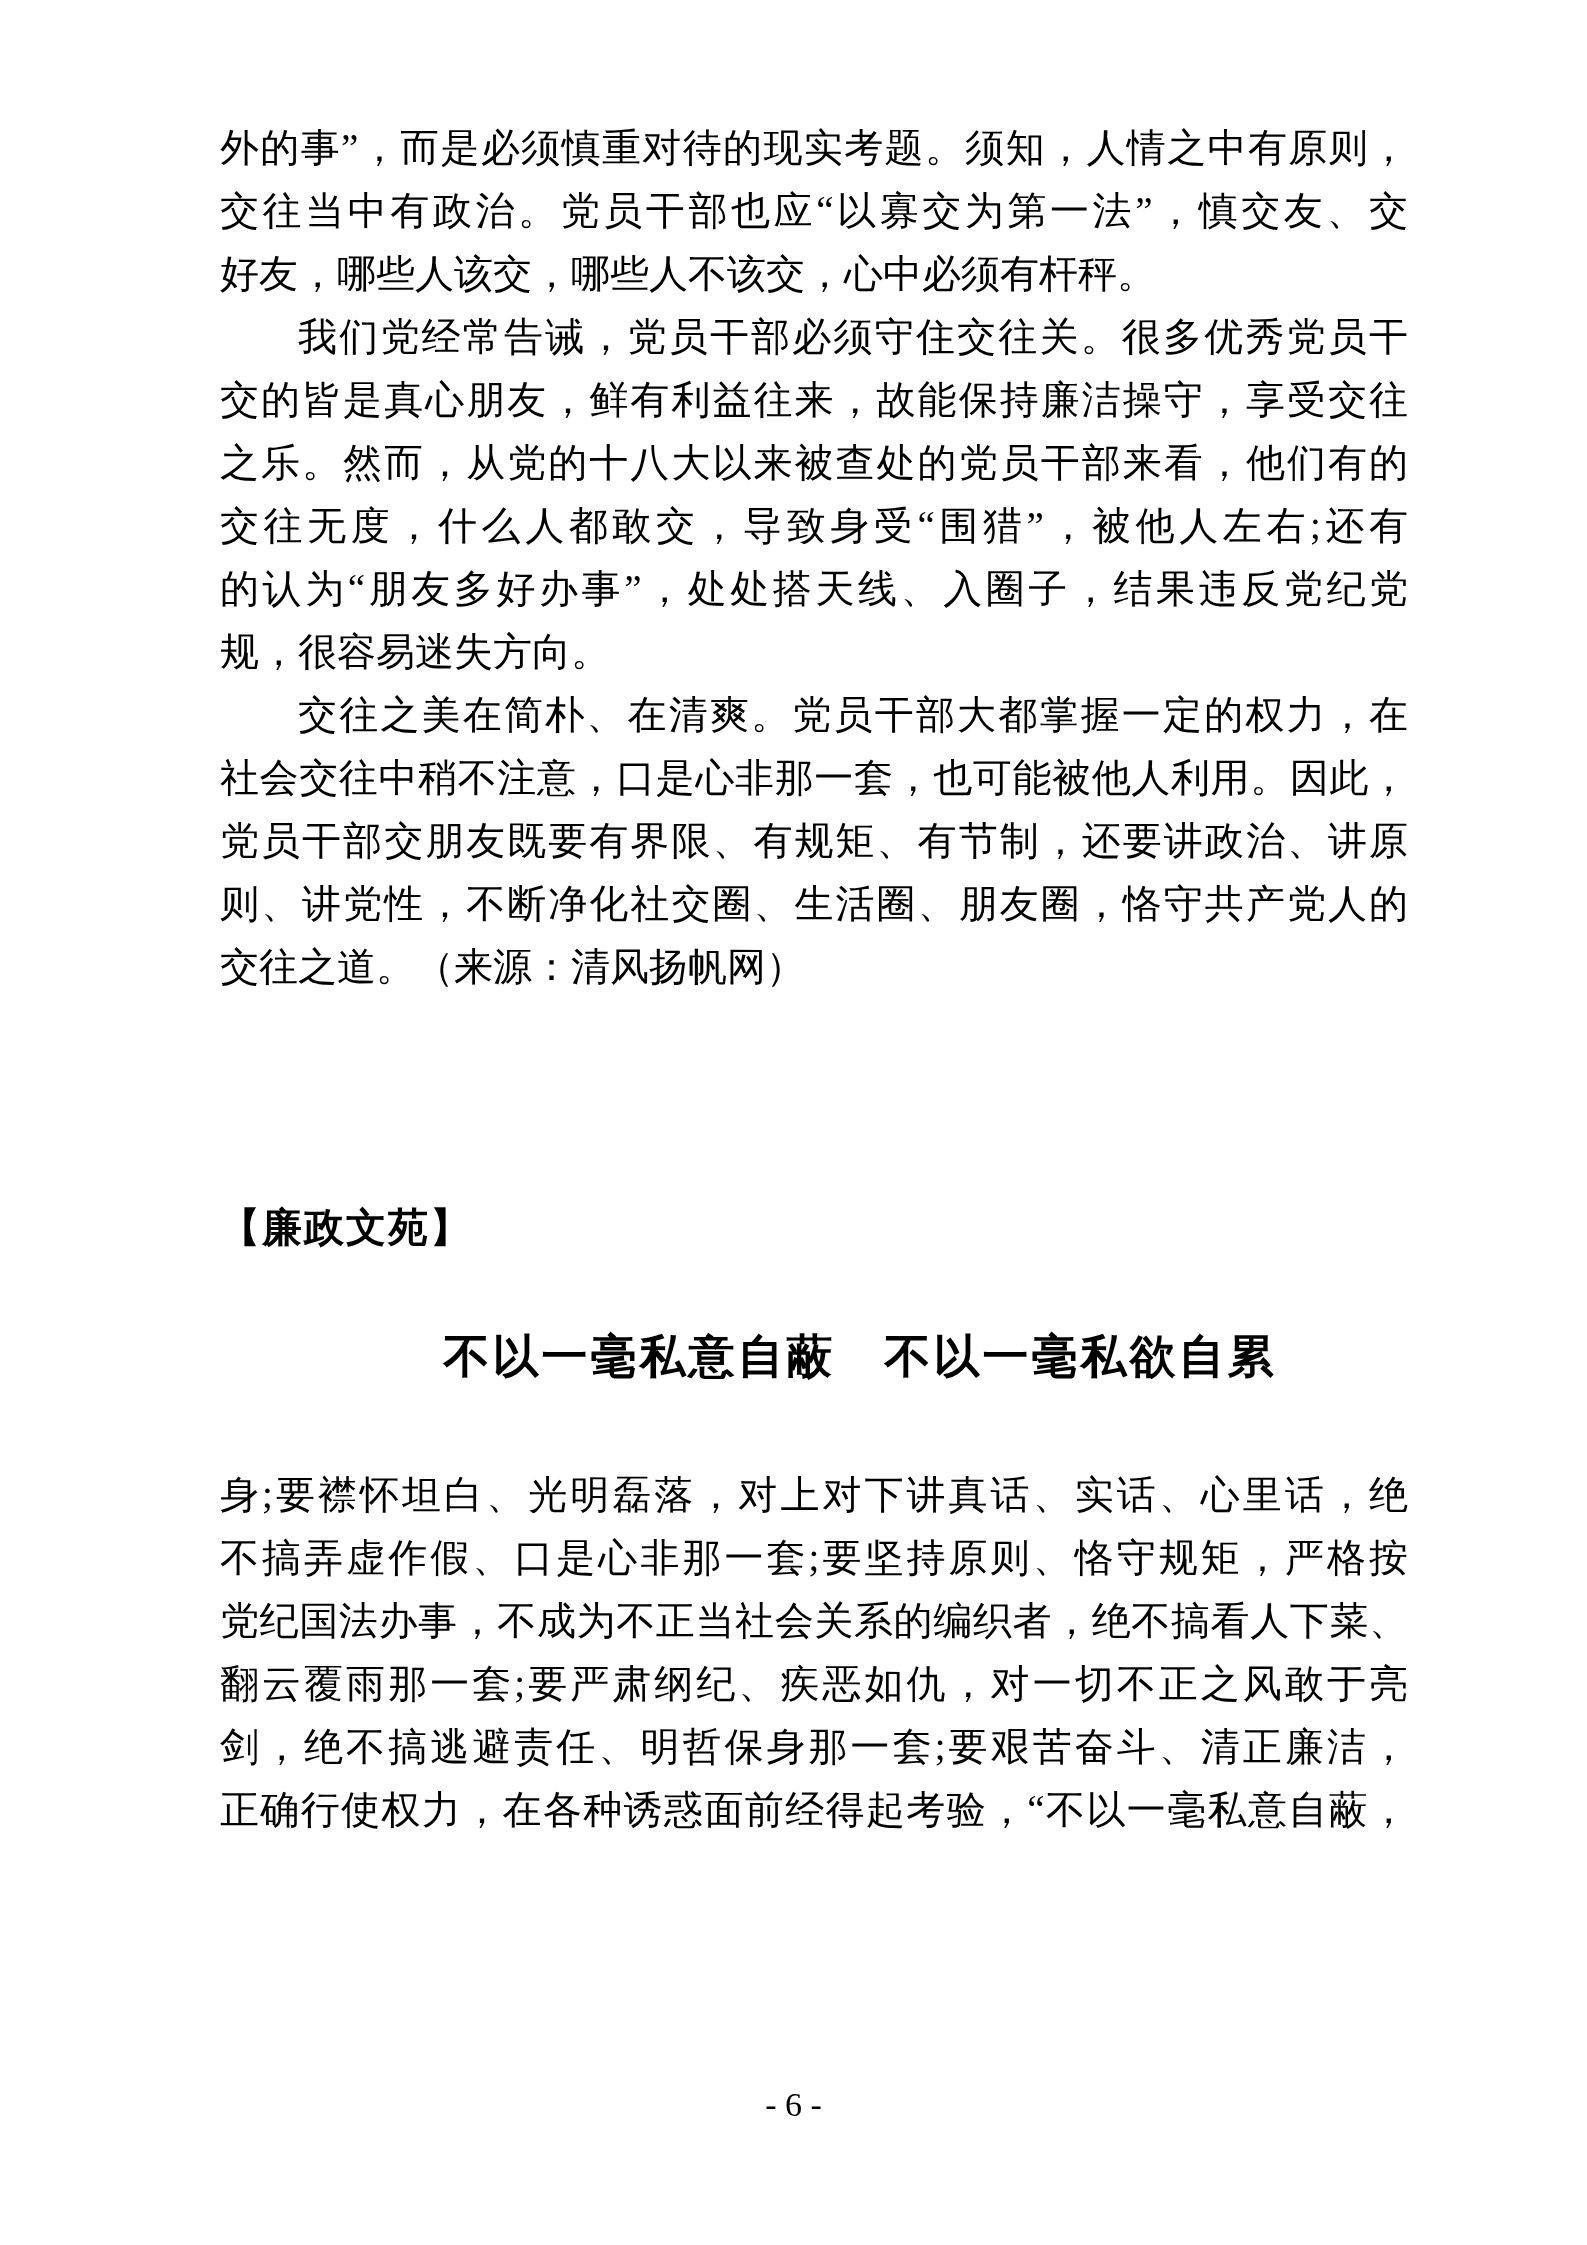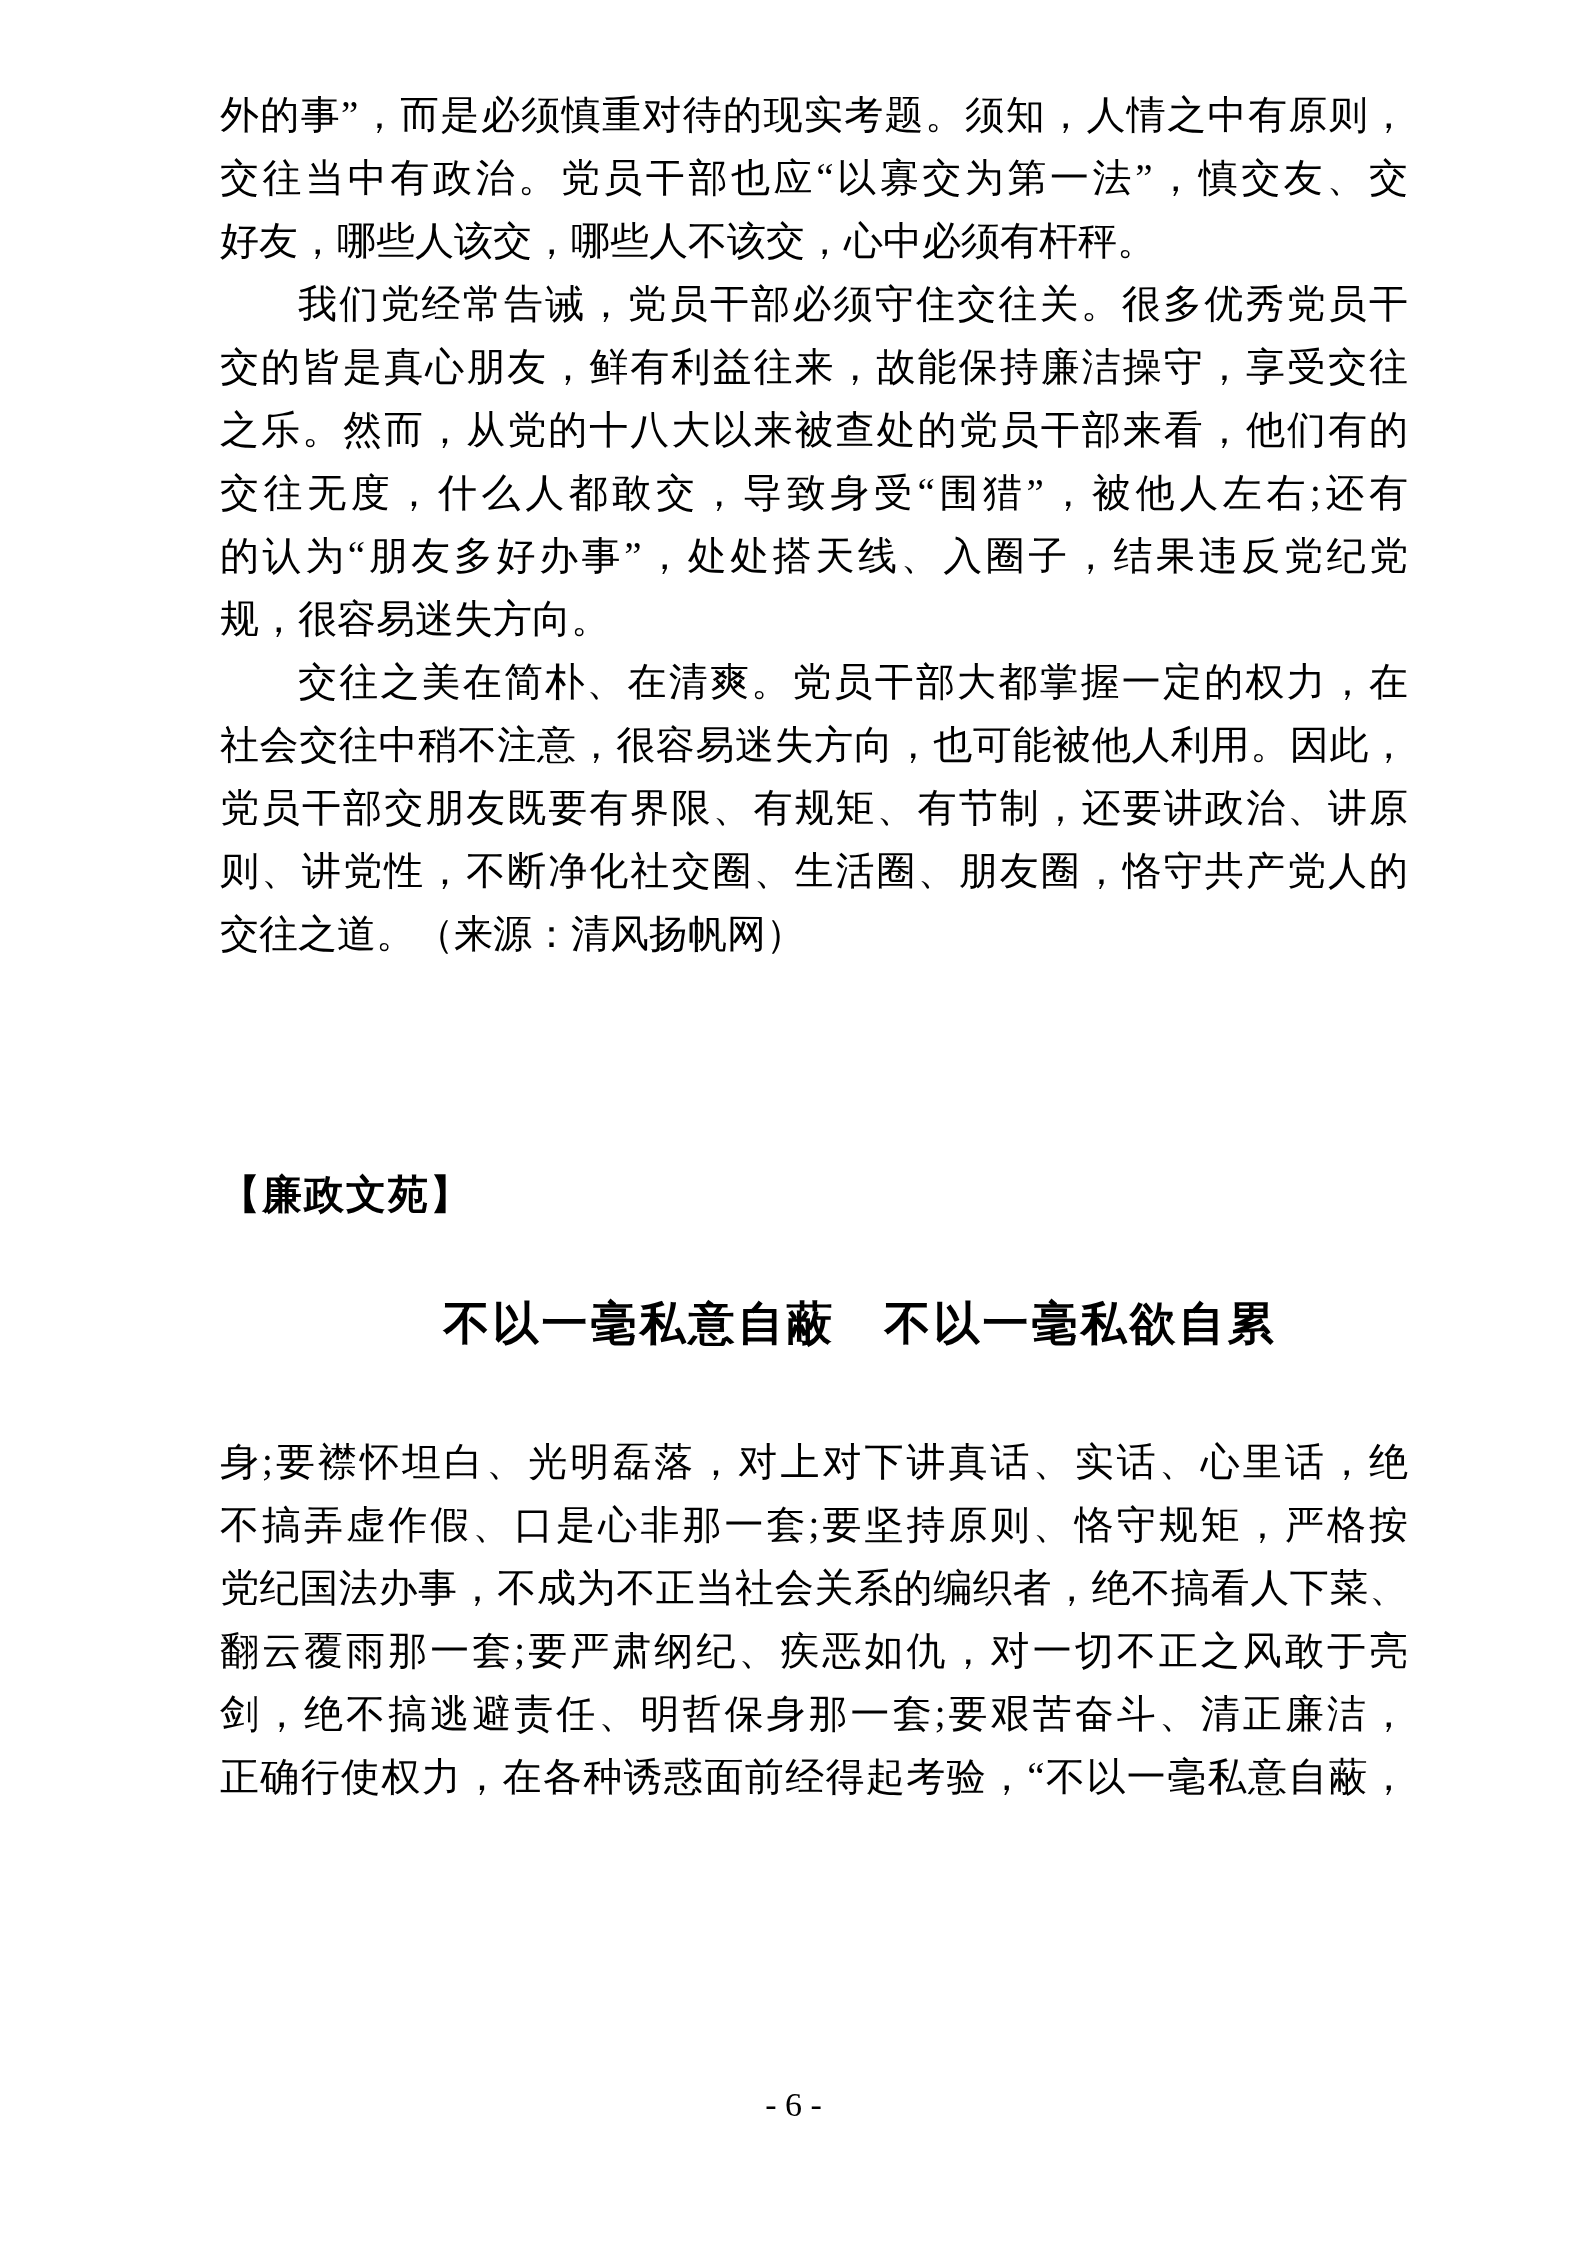--- a/index.html
+++ b/index.html
@@ -12,21 +12,21 @@
   .page {
     position: relative;
     width: 1587px; height: 2245px;
     background: #ffffff;
     overflow: hidden;
   }
   .content {
     position: absolute;
     left: 220px; top: 0;
     width: 1188px;
-    padding-top: 83px;
+    padding-top: 116px;
   }
   .line {
     font-size: 39px;
     line-height: 63px;
     white-space: nowrap;
     color: #000000;
   }
   .line.just {
     white-space: normal;
     text-align: justify;
@@ -76,21 +76,21 @@
         <div class="line just">外的事”，而是必须慎重对待的现实考题。须知，人情之中有原则，</div>
         <div class="line just">交往当中有政治。党员干部也应“以寡交为第一法”，慎交友、交</div>
         <div class="line end">好友，哪些人该交，哪些人不该交，心中必须有杆秤。</div>
         <div class="line just ind">我们党经常告诫，党员干部必须守住交往关。很多优秀党员干</div>
         <div class="line just">交的皆是真心朋友，鲜有利益往来，故能保持廉洁操守，享受交往</div>
         <div class="line just">之乐。然而，从党的十八大以来被查处的党员干部来看，他们有的</div>
         <div class="line just">交往无度，什么人都敢交，导致身受“围猎”，被他人左右;还有</div>
         <div class="line just">的认为“朋友多好办事”，处处搭天线、入圈子，结果违反党纪党</div>
         <div class="line end">规，很容易迷失方向。</div>
         <div class="line just ind">交往之美在简朴、在清爽。党员干部大都掌握一定的权力，在</div>
-        <div class="line just">社会交往中稍不注意，很容易迷失方向，也可能被他人利用。因此，</div>
+        <div class="line just">社会交往中稍不注意，口是心非那一套，也可能被他人利用。因此，</div>
         <div class="line just">党员干部交朋友既要有界限、有规矩、有节制，还要讲政治、讲原</div>
         <div class="line just">则、讲党性，不断净化社交圈、生活圈、朋友圈，恪守共产党人的</div>
         <div class="line end">交往之道。（来源：清风扬帆网）</div>
       </div>
 
     <div class="section-label">【廉政文苑】</div>
 
     <h1 class="article-title">不以一毫私意自蔽　不以一毫私欲自累</h1>
 
     <div class="textblock block2">

